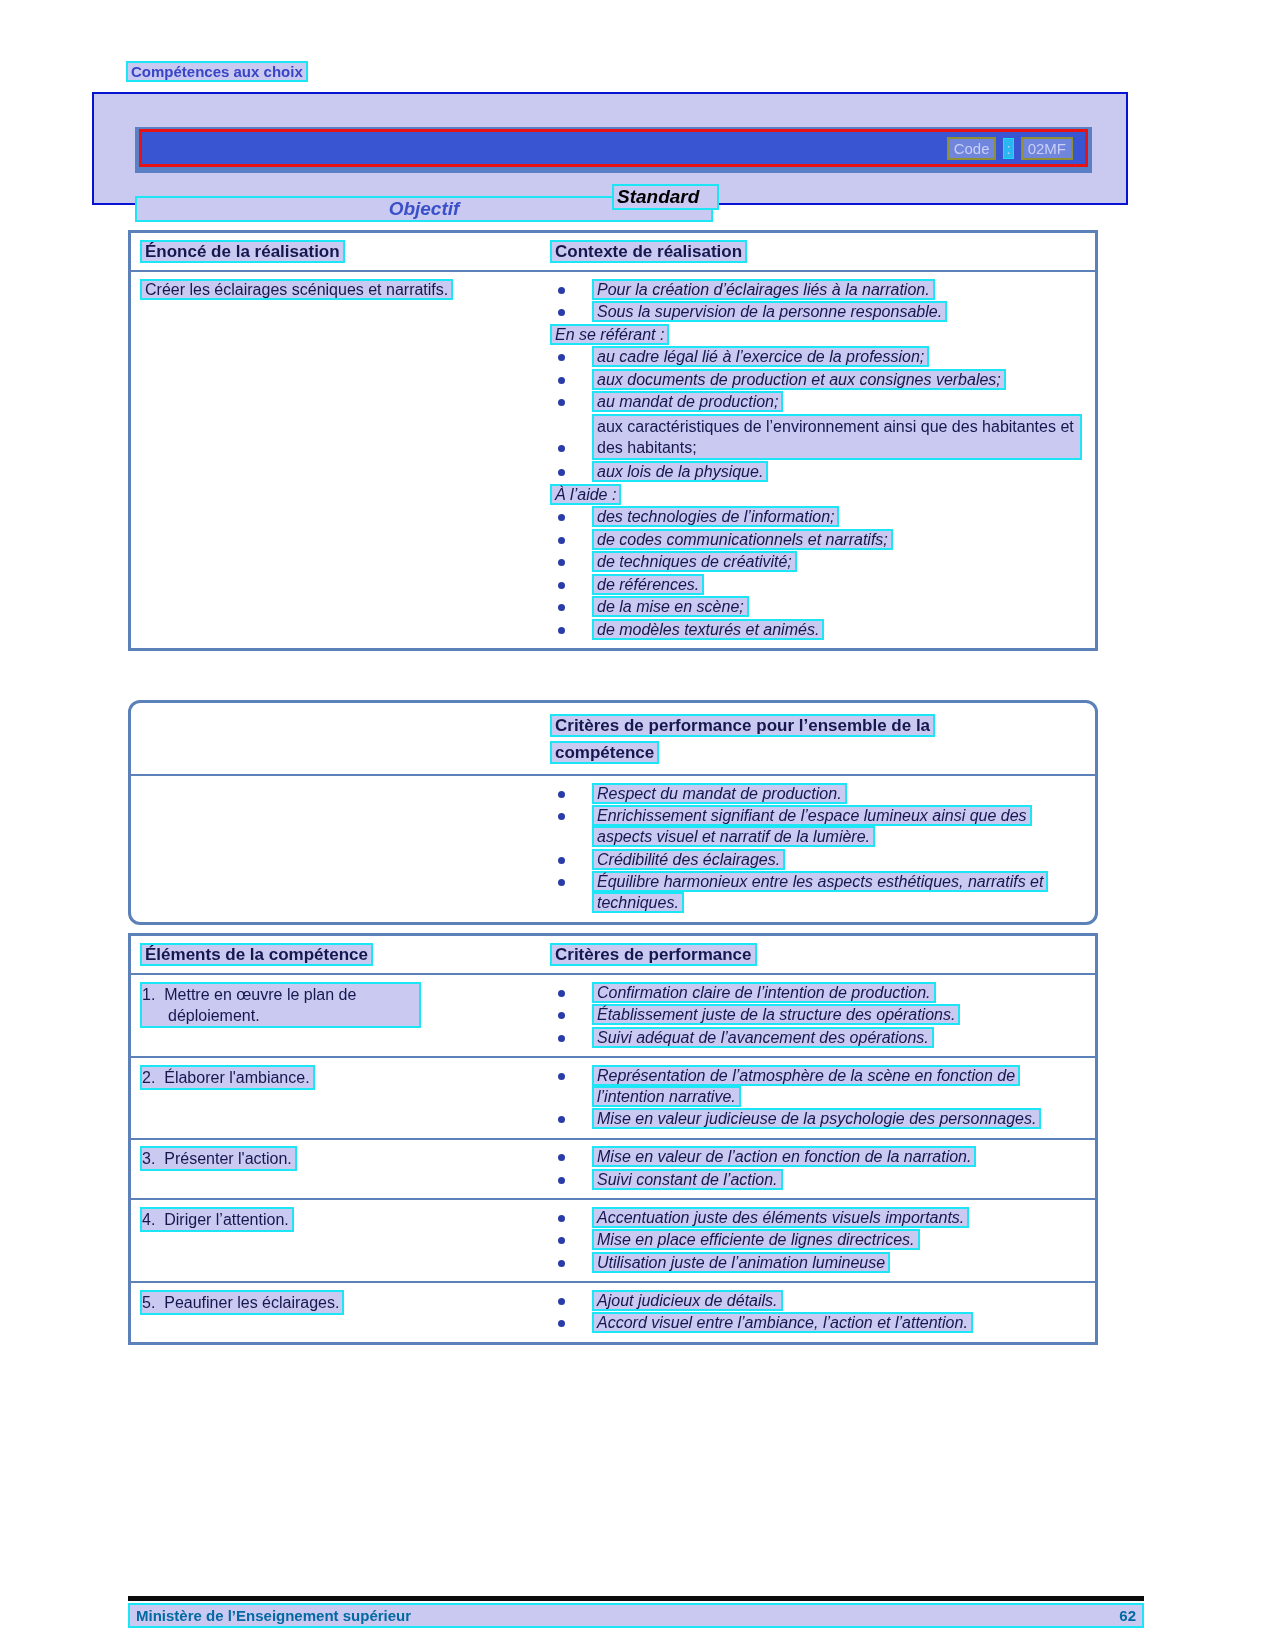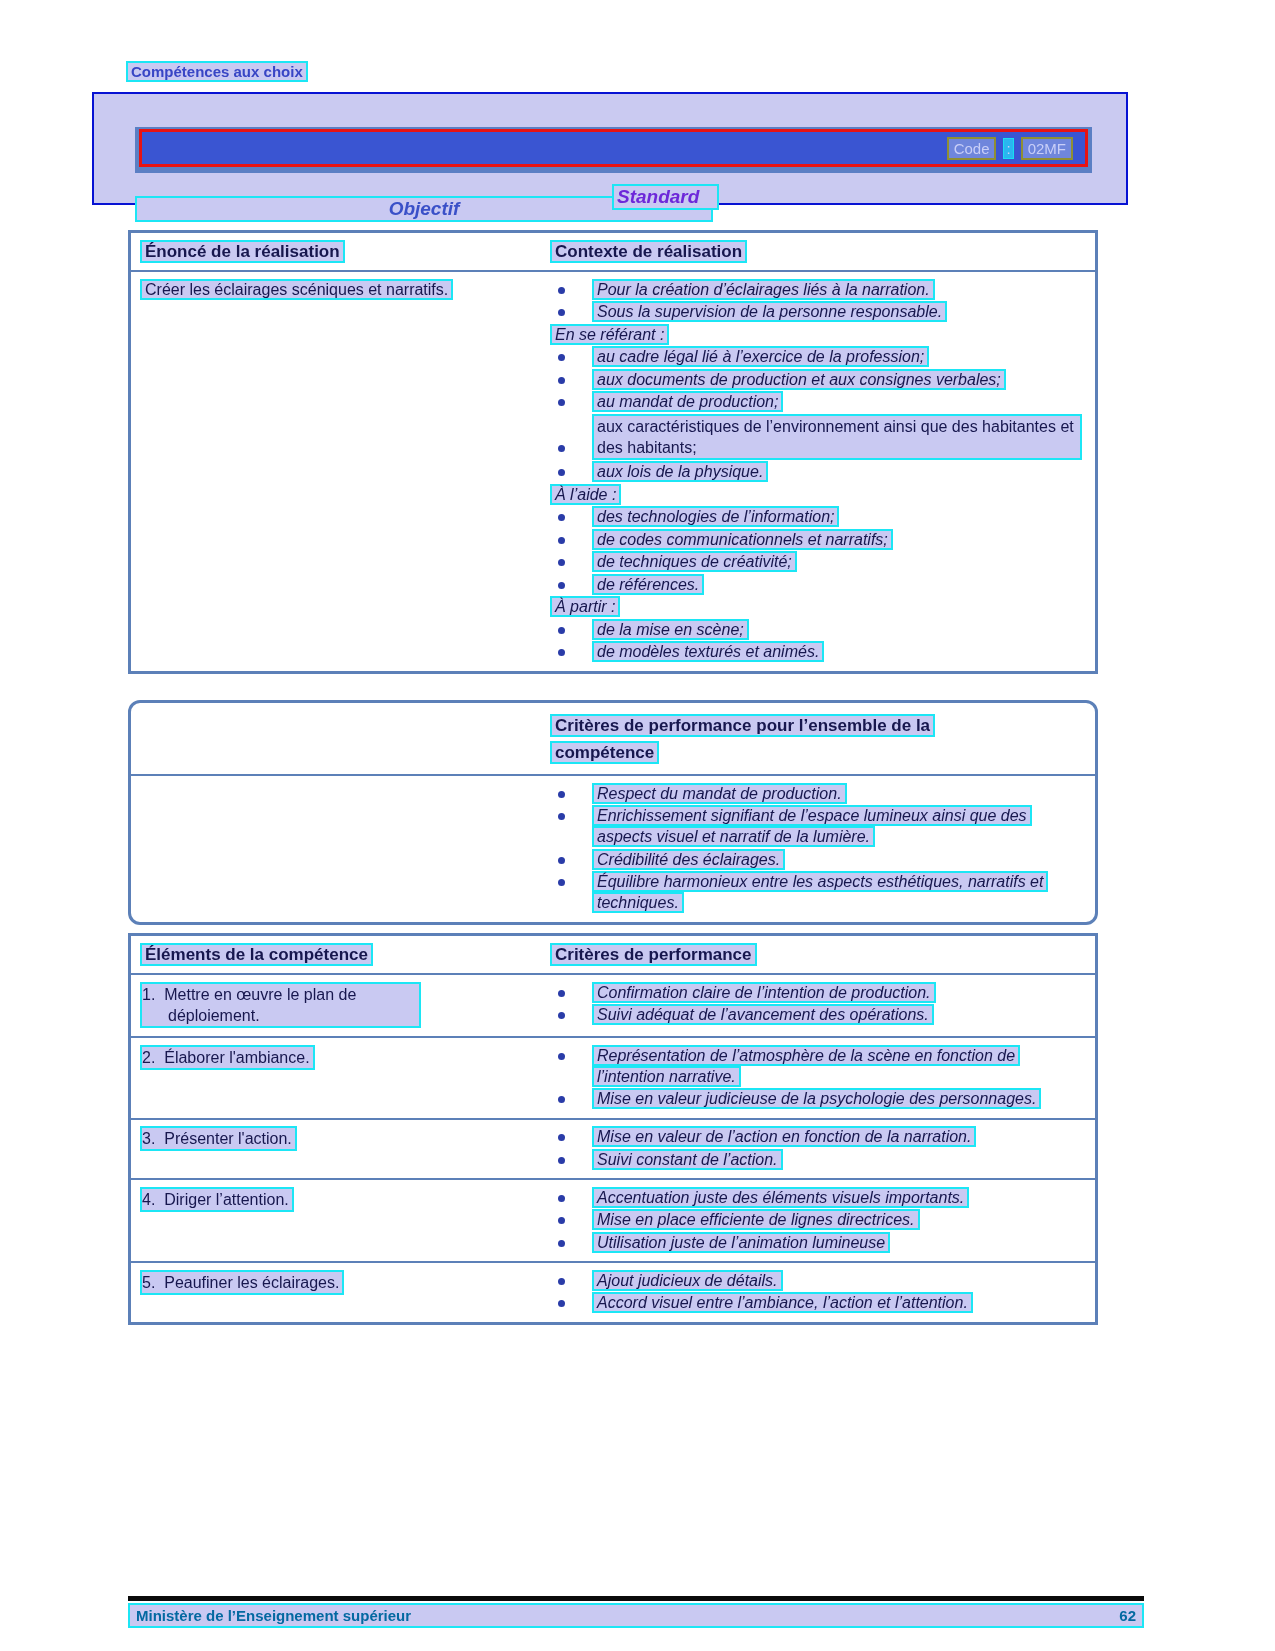--- a/index.html
+++ b/index.html
@@ -44,21 +44,21 @@
     font-size:15px;padding:0 2px;line-height:19px;
   }
   .obj-label{
     position:absolute;left:135px;top:184px;width:578px;box-sizing:border-box;
     font-size:19px;font-weight:bold;font-style:italic;color:#3a50c8;
     text-align:center;
     margin-top:12px;
   }
   .std-label{
     position:absolute;left:612px;top:184px;width:107px;box-sizing:border-box;
-    font-size:19px;font-weight:bold;font-style:italic;color:#6d28d9;
+    font-size:19px;font-weight:bold;font-style:italic;color:#000000;
   }
   
   .tbl{
     position:absolute;left:128px;width:970px;box-sizing:border-box;
     border:3px solid #5c80b8;background:#ffffff;
   }
   #table1{top:230px;}
   #table2{top:700px;border-radius:12px;}
   #table3{top:933px;}
   .grid{display:grid;grid-template-columns:410px 1fr;}
@@ -121,21 +121,20 @@
       <div class="titem with-blt"><span class="blt"><span class="dot"></span></span><span class="hl txt">au cadre légal lié à l’exercice de la profession;</span></div>
       <div class="titem with-blt"><span class="blt"><span class="dot"></span></span><span class="hl txt">aux documents de production et aux consignes verbales;</span></div>
       <div class="titem with-blt"><span class="blt"><span class="dot"></span></span><span class="hl txt">au mandat de production;</span></div>
       <div class="titem with-blt"><span class="blt"><span class="dot"></span></span><span class="hl txt-wrap"><span class="hl" style="border:none;background:none;padding:0;">aux caractéristiques de l’environnement ainsi que des habitantes et des habitants;</span></span></div>
       <div class="titem with-blt"><span class="blt"><span class="dot"></span></span><span class="hl txt">aux lois de la physique.</span></div>
       <div class="titem"><span class="hl txt">À l’aide :</span></div>
       <div class="titem with-blt"><span class="blt"><span class="dot"></span></span><span class="hl txt">des technologies de l’information;</span></div>
       <div class="titem with-blt"><span class="blt"><span class="dot"></span></span><span class="hl txt">de codes communicationnels et narratifs;</span></div>
       <div class="titem with-blt"><span class="blt"><span class="dot"></span></span><span class="hl txt">de techniques de créativité;</span></div>
       <div class="titem with-blt"><span class="blt"><span class="dot"></span></span><span class="hl txt">de références.</span></div>
-      <div class="titem"><span class="hl txt">À partir :</span></div>
       <div class="titem with-blt"><span class="blt"><span class="dot"></span></span><span class="hl txt">de la mise en scène;</span></div>
       <div class="titem with-blt"><span class="blt"><span class="dot"></span></span><span class="hl txt">de modèles texturés et animés.</span></div>
     </div>
   </div>
 </div>
 
 <div class="tbl" id="table2">
   <div class="grid hdr-row">
     <div class="cell"></div>
     <div class="cell"><span class="hdr2-wrap"><span class="hl">Critères de performance pour l’ensemble de la compétence</span></span></div>
@@ -156,20 +155,21 @@
     <div class="cell"><span class="hl">Éléments de la compétence</span></div>
     <div class="cell"><span class="hl">Critères de performance</span></div>
   </div>
 
   <div class="grid body-row">
     <div class="cell">
       <div class="titem"><span class="hl num-label"><span>1.</span>&nbsp;&nbsp;<span>Mettre en œuvre le plan de déploiement.</span></span></div>
     </div>
     <div class="cell">
       <div class="titem with-blt"><span class="blt"><span class="dot"></span></span><span class="hl txt">Confirmation claire de l’intention de production.</span></div>
+      <div class="titem with-blt"><span class="blt"><span class="dot"></span></span><span class="hl txt">Établissement juste de la structure des opérations.</span></div>
       <div class="titem with-blt"><span class="blt"><span class="dot"></span></span><span class="hl txt">Suivi adéquat de l’avancement des opérations.</span></div>
     </div>
   </div>
 
   <div class="grid body-row sep">
     <div class="cell">
       <div class="titem"><span class="hl num-label"><span>2.</span>&nbsp;&nbsp;<span>Élaborer l'ambiance.</span></span></div>
     </div>
     <div class="cell">
       <div class="titem with-blt"><span class="blt"><span class="dot"></span></span><span class="hl txt">Représentation de l’atmosphère de la scène en fonction de l’intention narrative.</span></div>

